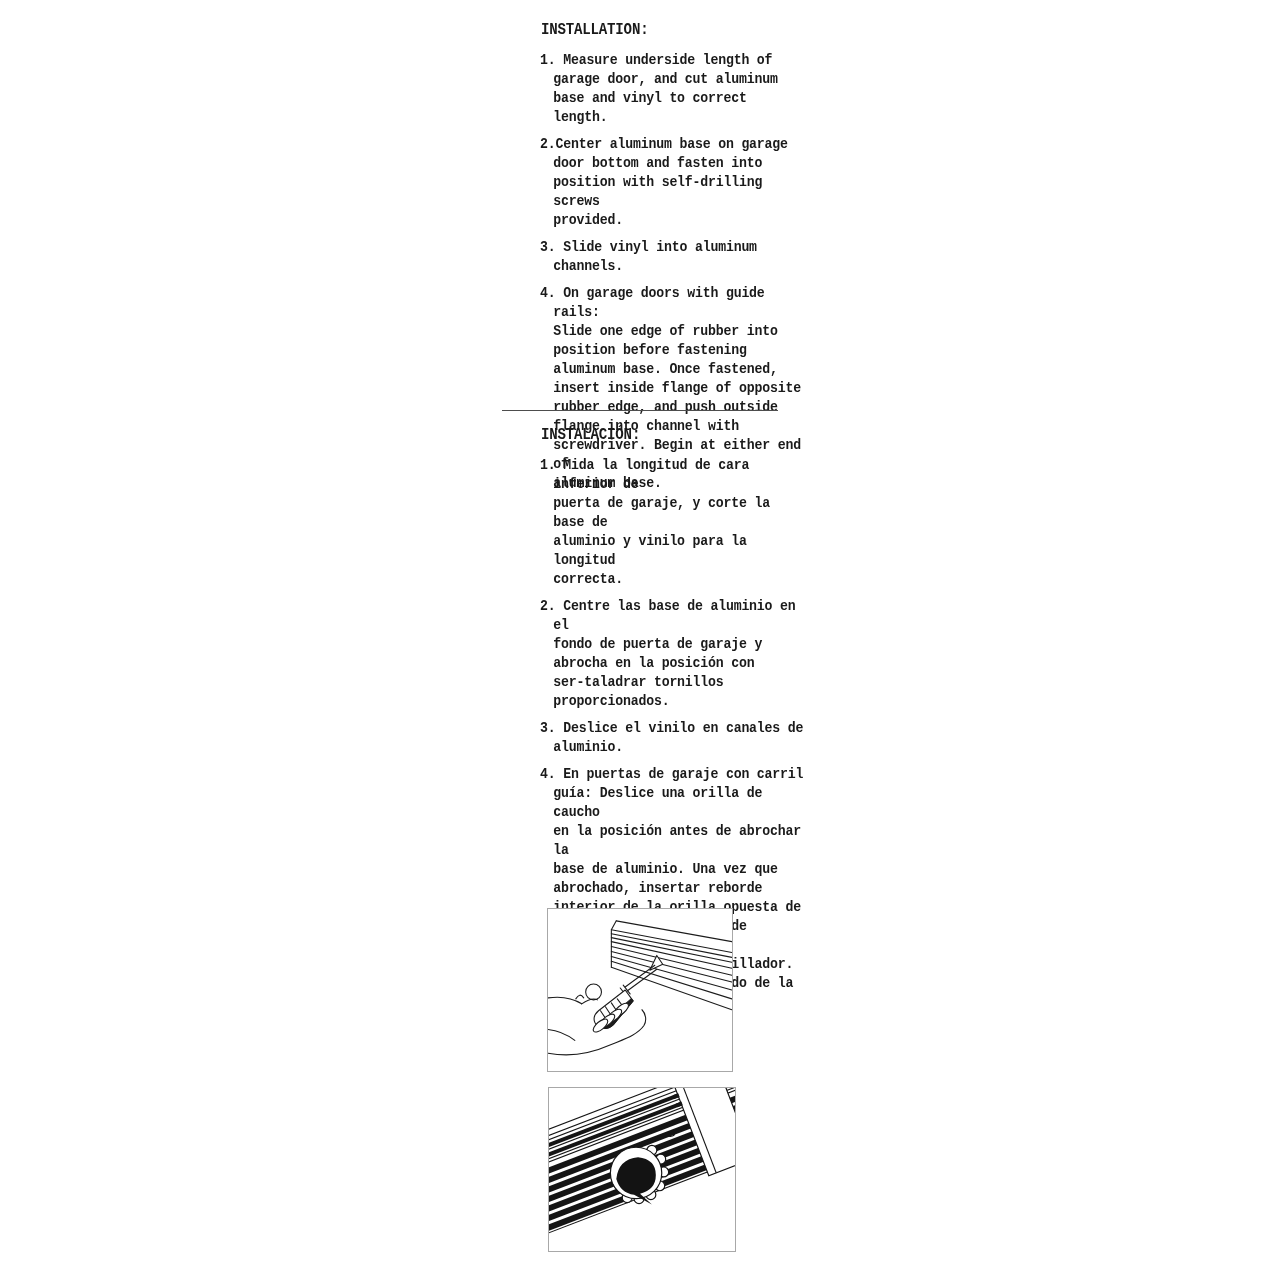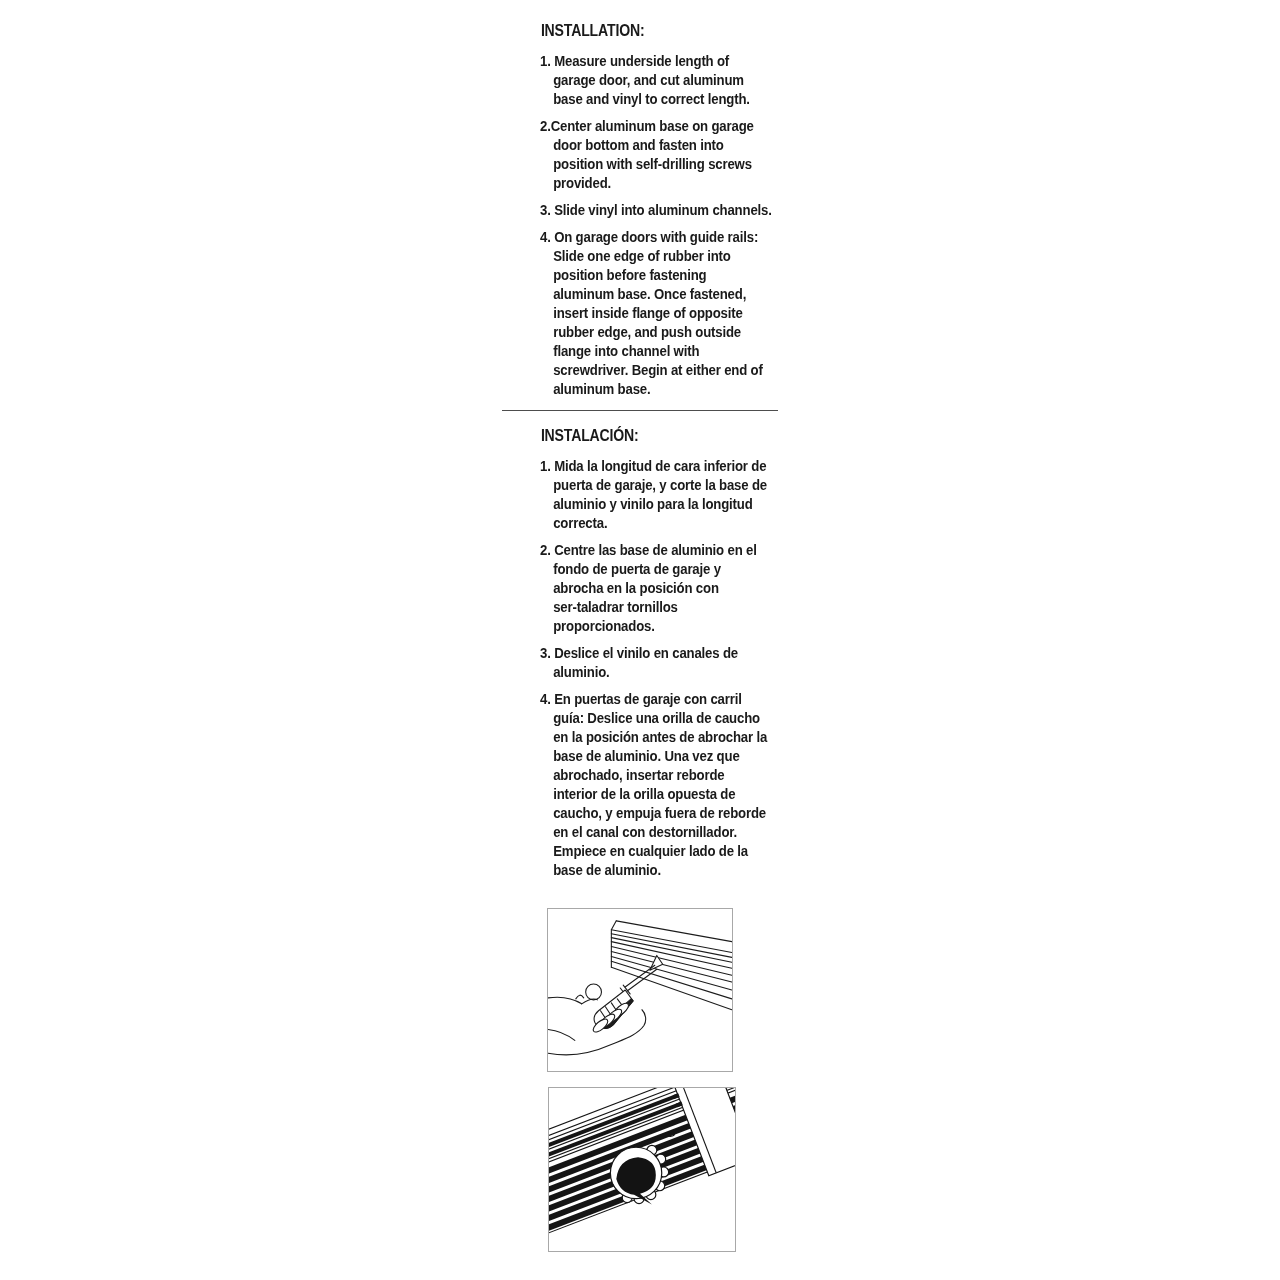--- a/index.html
+++ b/index.html
@@ -1,19 +1,19 @@
 <!DOCTYPE html>
 <html><head>
 <meta charset="utf-8">
 <style>
   html,body { margin:0; padding:0; }
   body { background:#ffffff; }
   .page {
     position:relative; width:1280px; height:1280px; background:#ffffff;
-    font-family:Liberation Sans, sans-serif; overflow:hidden;
+    font-family:Liberation Mono, monospace; overflow:hidden;
   }
   .col {
     position:absolute; left:540px; width:300px; color:#1a1a1a;
     font-weight:700; font-size:15px; line-height:19px;
     transform:scaleX(0.88); transform-origin:0 0; letter-spacing:-0.2px;
   }
   .col-en { top:21px; }
   .col-es { top:426px; }
   .heading {
     margin:0 0 11px 1px; font-size:16px; line-height:19px; letter-spacing:-0.2px;

